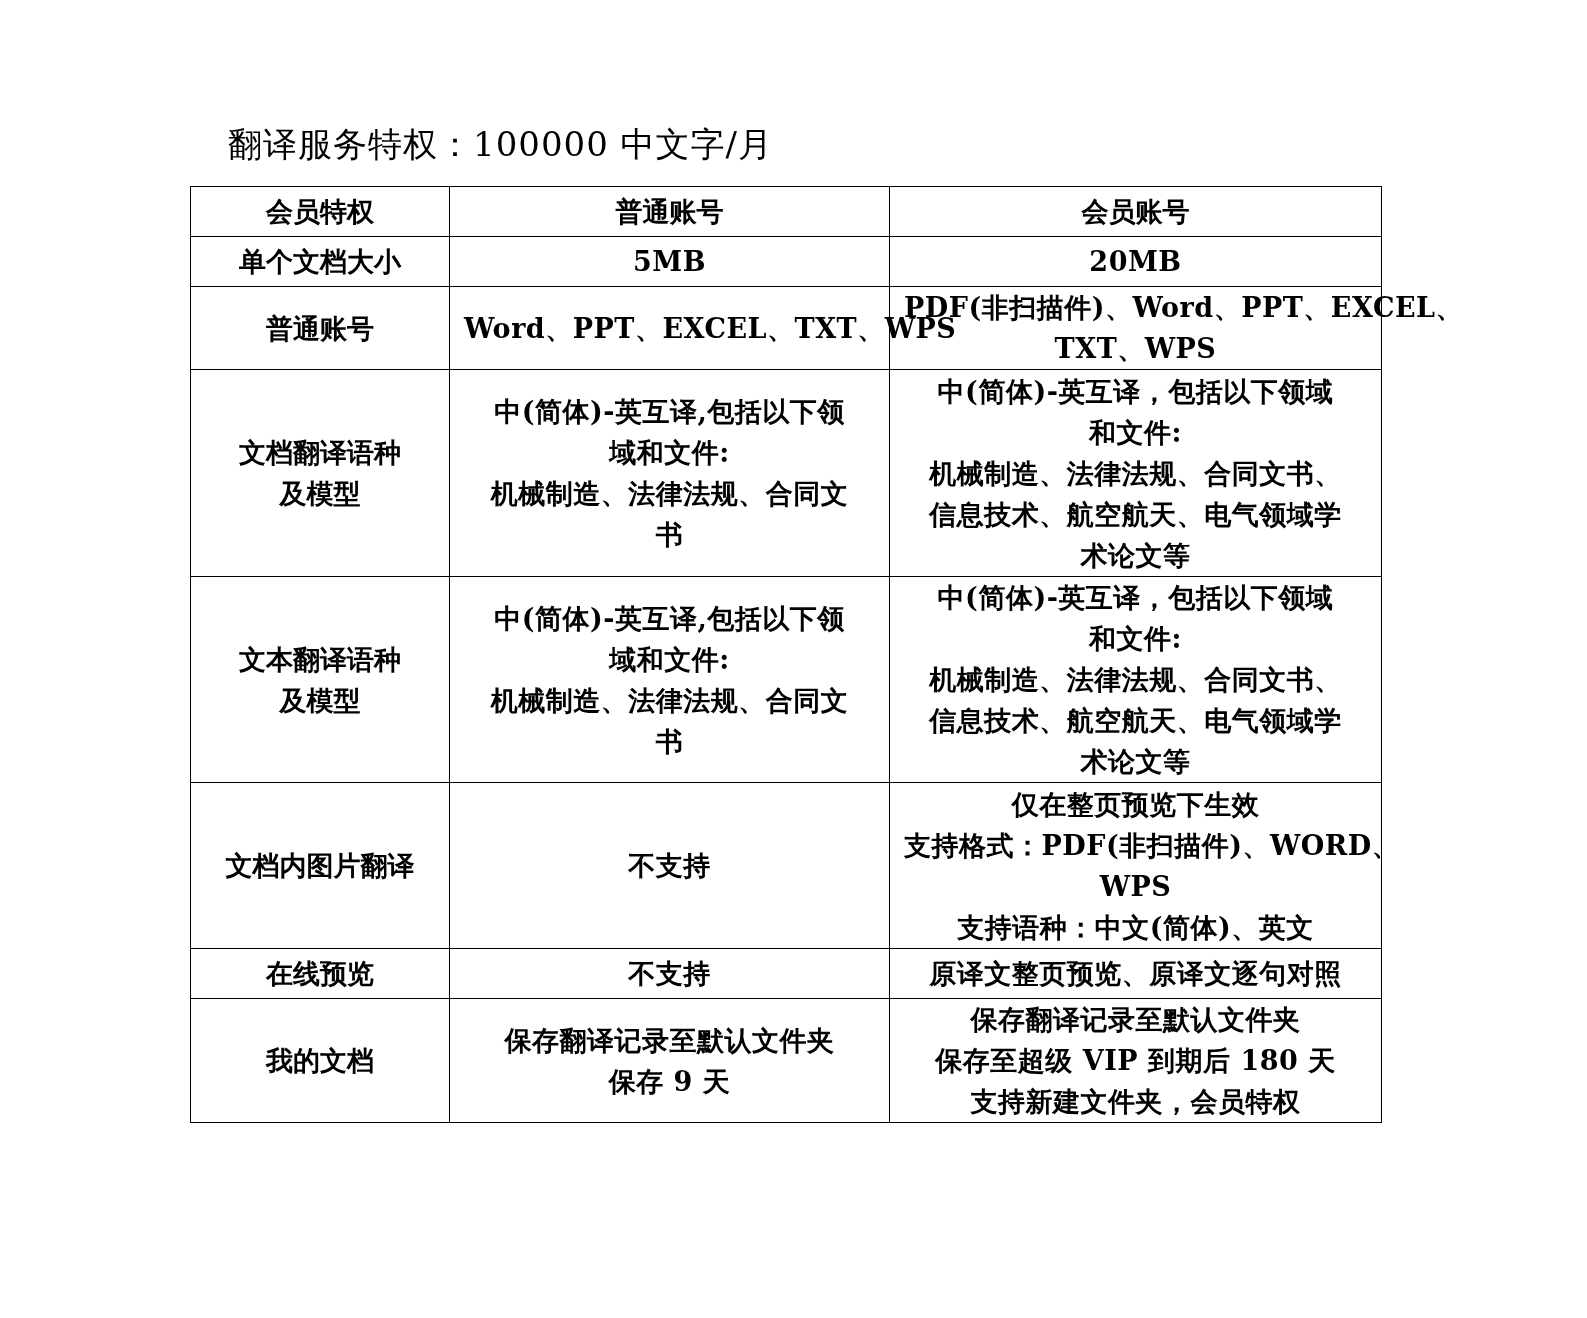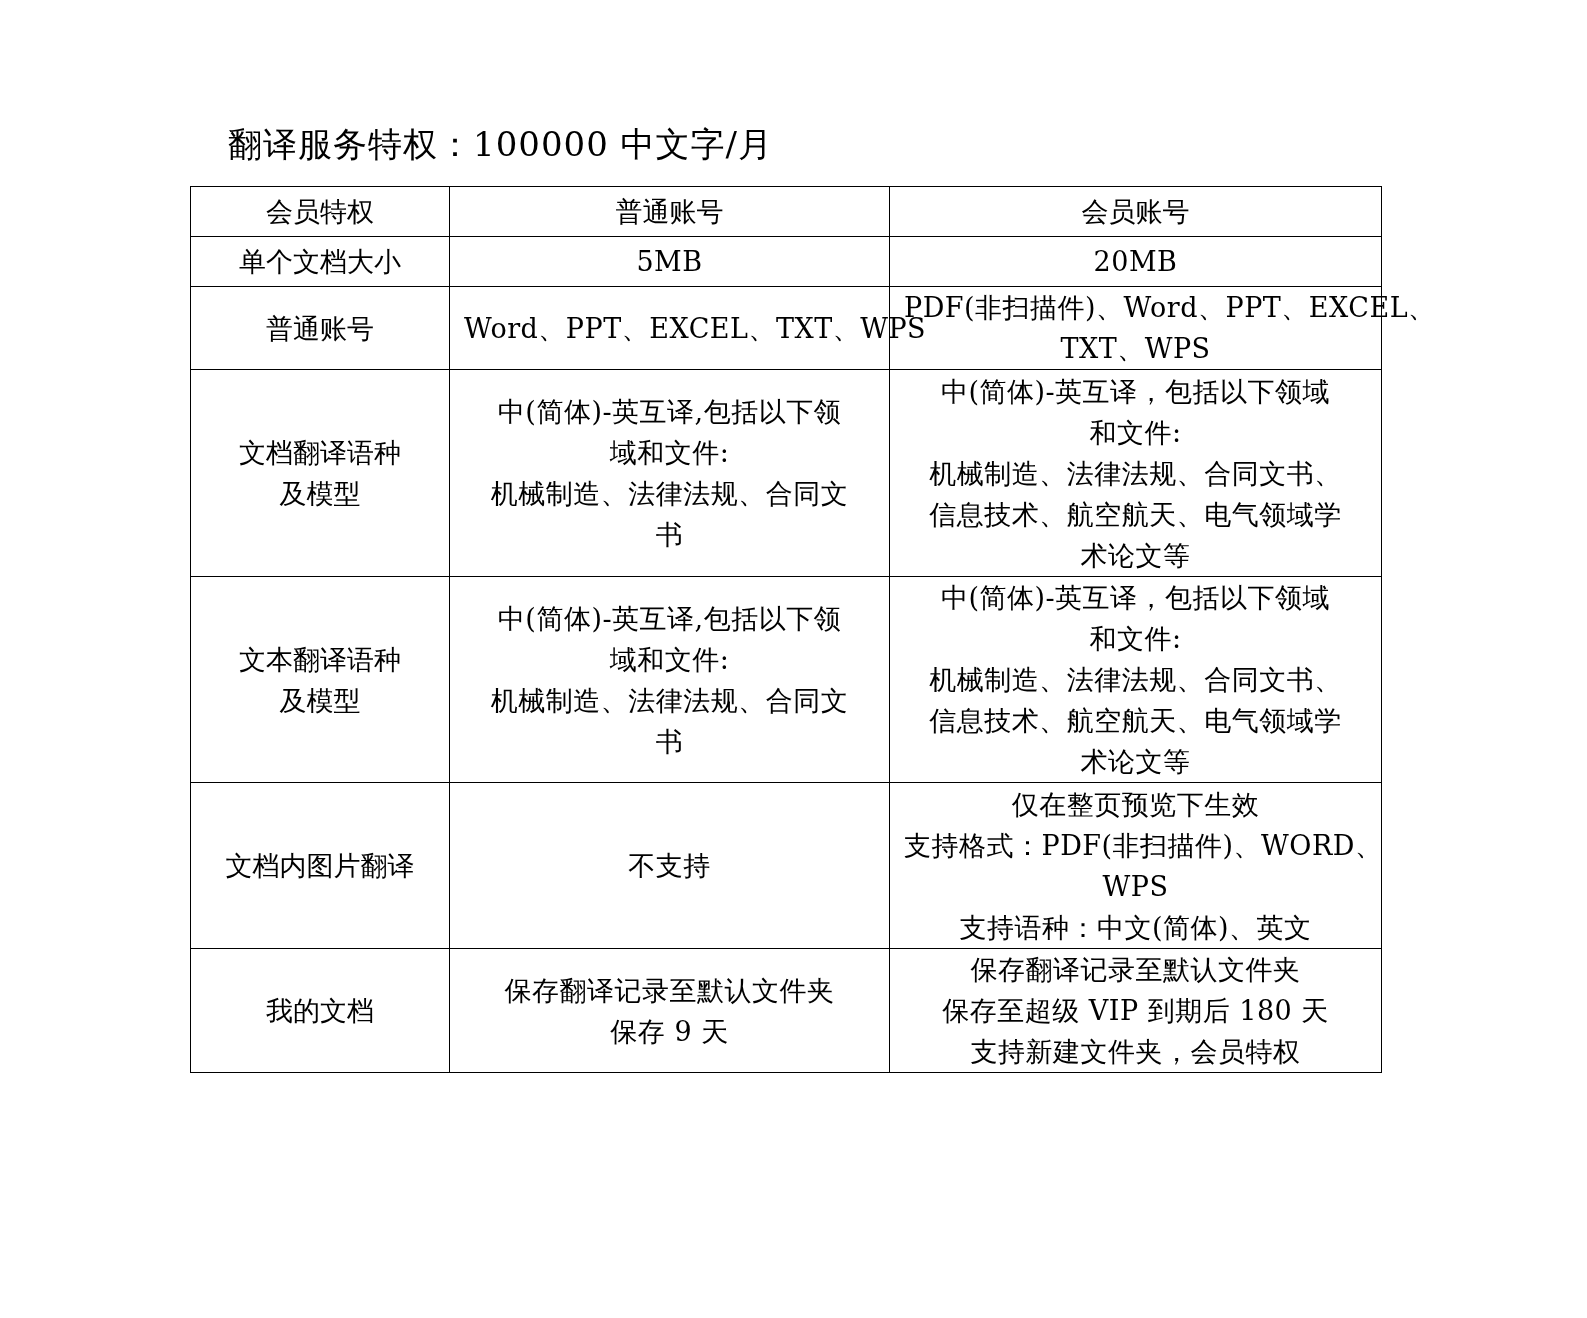--- a/index.html
+++ b/index.html
@@ -31,24 +31,24 @@
     width: 1191px;
     border-collapse: collapse;
     table-layout: fixed;
   }
   table.privileges td, table.privileges th {
     border: 1.6px solid #000000;
     font-size: 27px;
     line-height: 41px;
     padding: 0 14px;
     vertical-align: middle;
-    font-weight: normal;
+    font-weight: bold;
   }
   table.privileges th {
-    font-weight: normal;
+    font-weight: bold;
     text-align: center;
     height: 49px;
   }
   col.c1 { width: 259px; }
   col.c2 { width: 440px; }
   col.c3 { width: 492px; }
   td.label-cell {
     text-align: center;
     padding: 0 8px;
   }
@@ -162,20 +162,31 @@
         <span class="line">不支持</span>
       </td>
       <td class="value-cell">
         <span class="line">仅在整页预览下生效</span>
         <span class="line">支持格式：PDF(非扫描件)、WORD、</span>
         <span class="line">WPS</span>
         <span class="line">支持语种：中文(简体)、英文</span>
       </td>
     </tr>
 
+    <tr class="r-preview">
+      <td class="label-cell">
+        <span class="line">在线预览</span>
+      </td>
+      <td class="value-cell">
+        <span class="line">不支持</span>
+      </td>
+      <td class="value-cell">
+        <span class="line">原译文整页预览、原译文逐句对照</span>
+      </td>
+    </tr>
 
 
     <tr class="r-mydocs">
       <td class="label-cell">
         <span class="line">我的文档</span>
       </td>
       <td class="value-cell">
         <span class="line">保存翻译记录至默认文件夹</span>
         <span class="line">保存 9 天</span>
       </td>

